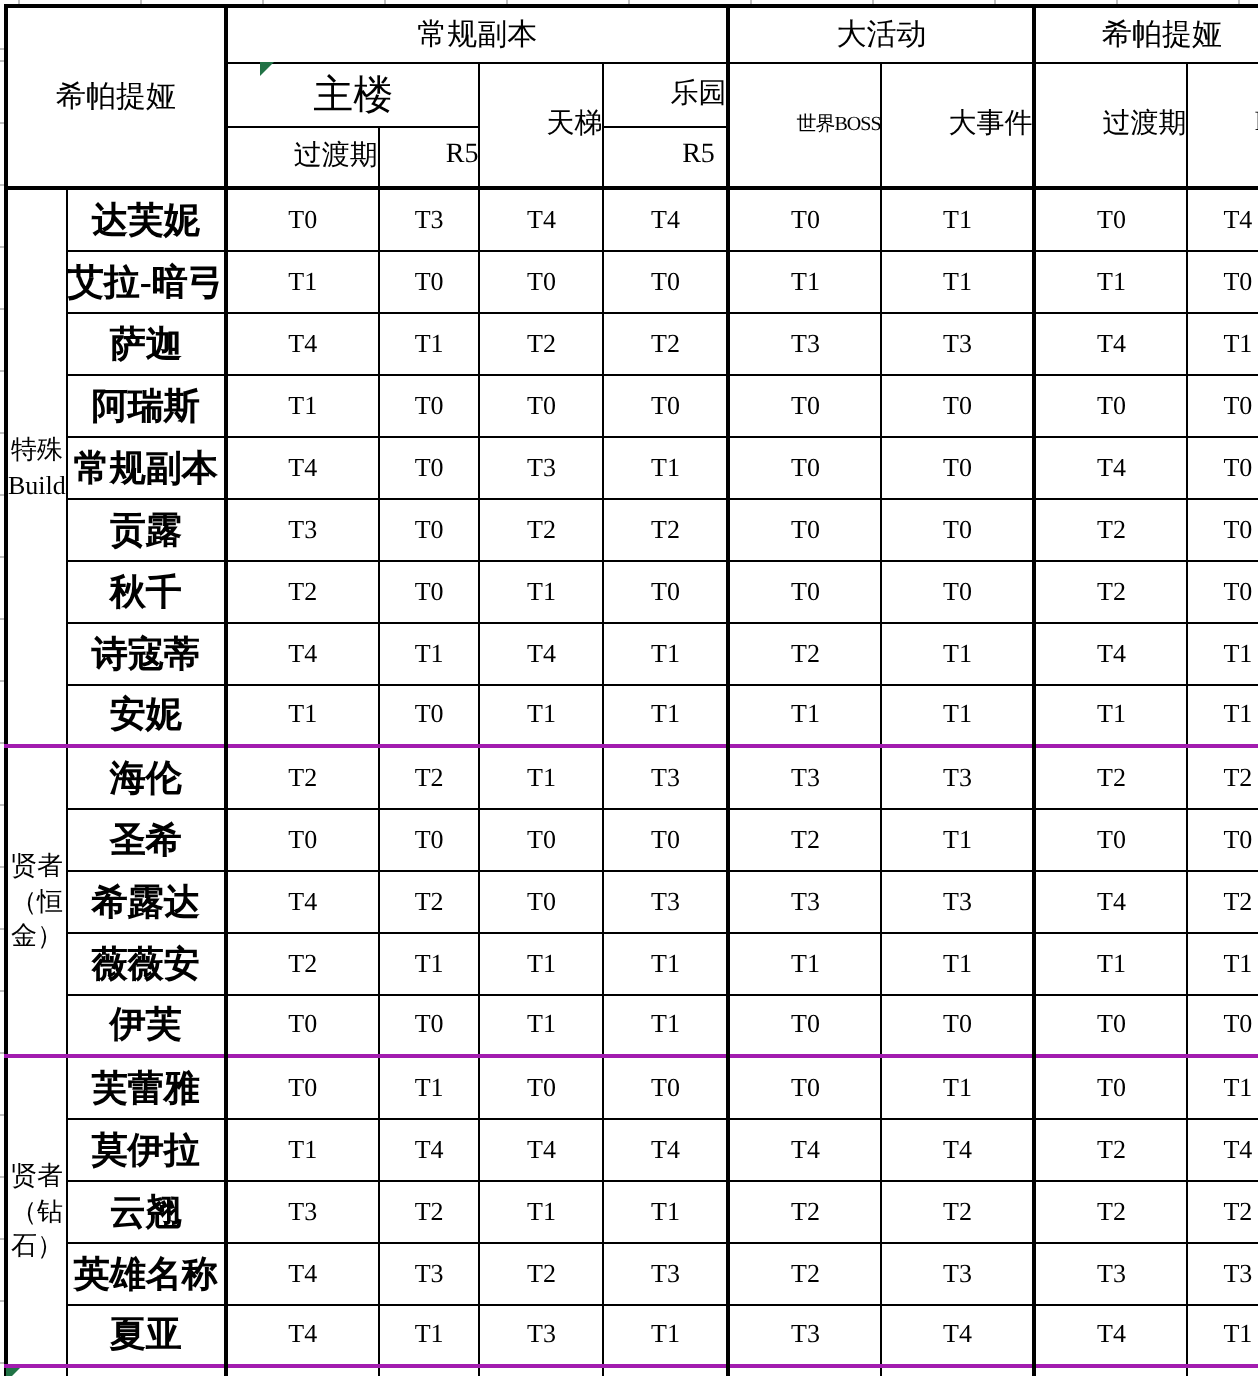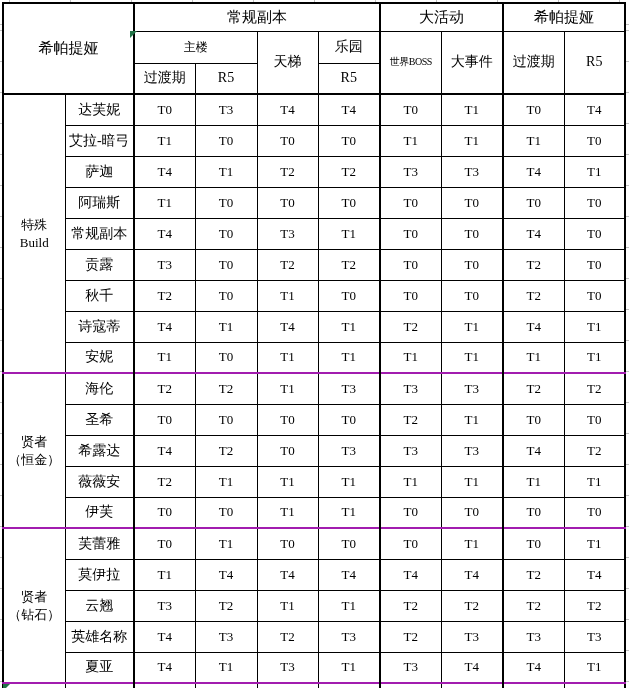--- a/index.html
+++ b/index.html
@@ -39,34 +39,34 @@
   }
   th, td {
     border: 1px solid #000000;
     text-align: center;
     vertical-align: middle;
     color: #000000;
     overflow: hidden;
     white-space: nowrap;
   }
   thead th { font-weight: normal; font-size: 15px; text-align: center; }
-  th.sub { font-size: 14px; }
+  th.sub { font-size: 14px; padding-left: 33px; }
   th.th-worldboss { font-size: 10px; letter-spacing: -0.5px; }
   .b-r2 { border-right-width: 2px; }
   .b-b2 { border-bottom-width: 2px; }
   tr.group-start td { border-top: 2px solid #a21caf; }
   td.group-cell { font-size: 13px; font-weight: normal; line-height: 1.35; white-space: normal; }
-  td.hero-cell { font-weight: normal; font-size: 14px; border-right-width: 2px; }
+  td.hero-cell { font-weight: bold; font-size: 18px; border-right-width: 2px; }
   td.tier-cell { font-size: 13px; font-weight: normal; }
   td.sec-r { border-right-width: 2px; }
   tr.hdr-row1 { height: 28px; }
   tr.hdr-row2 { height: 32px; }
   tr.hdr-row3 { height: 31px; }
   tr.data-row { height: 31px; }
-  .th-maintower { position: relative; font-size: 12px; }
+  .th-maintower { position: relative; font-size: 20px; }
   .corner-marker {
     position: absolute;
     width: 0; height: 0;
     border-top: 7px solid #217346;
     border-right: 7px solid transparent;
     pointer-events: none;
   }
   .marker-maintower { left: 130px; top: 31px; }
   .marker-bottom { left: 3px; top: 684px; }
 </style>

